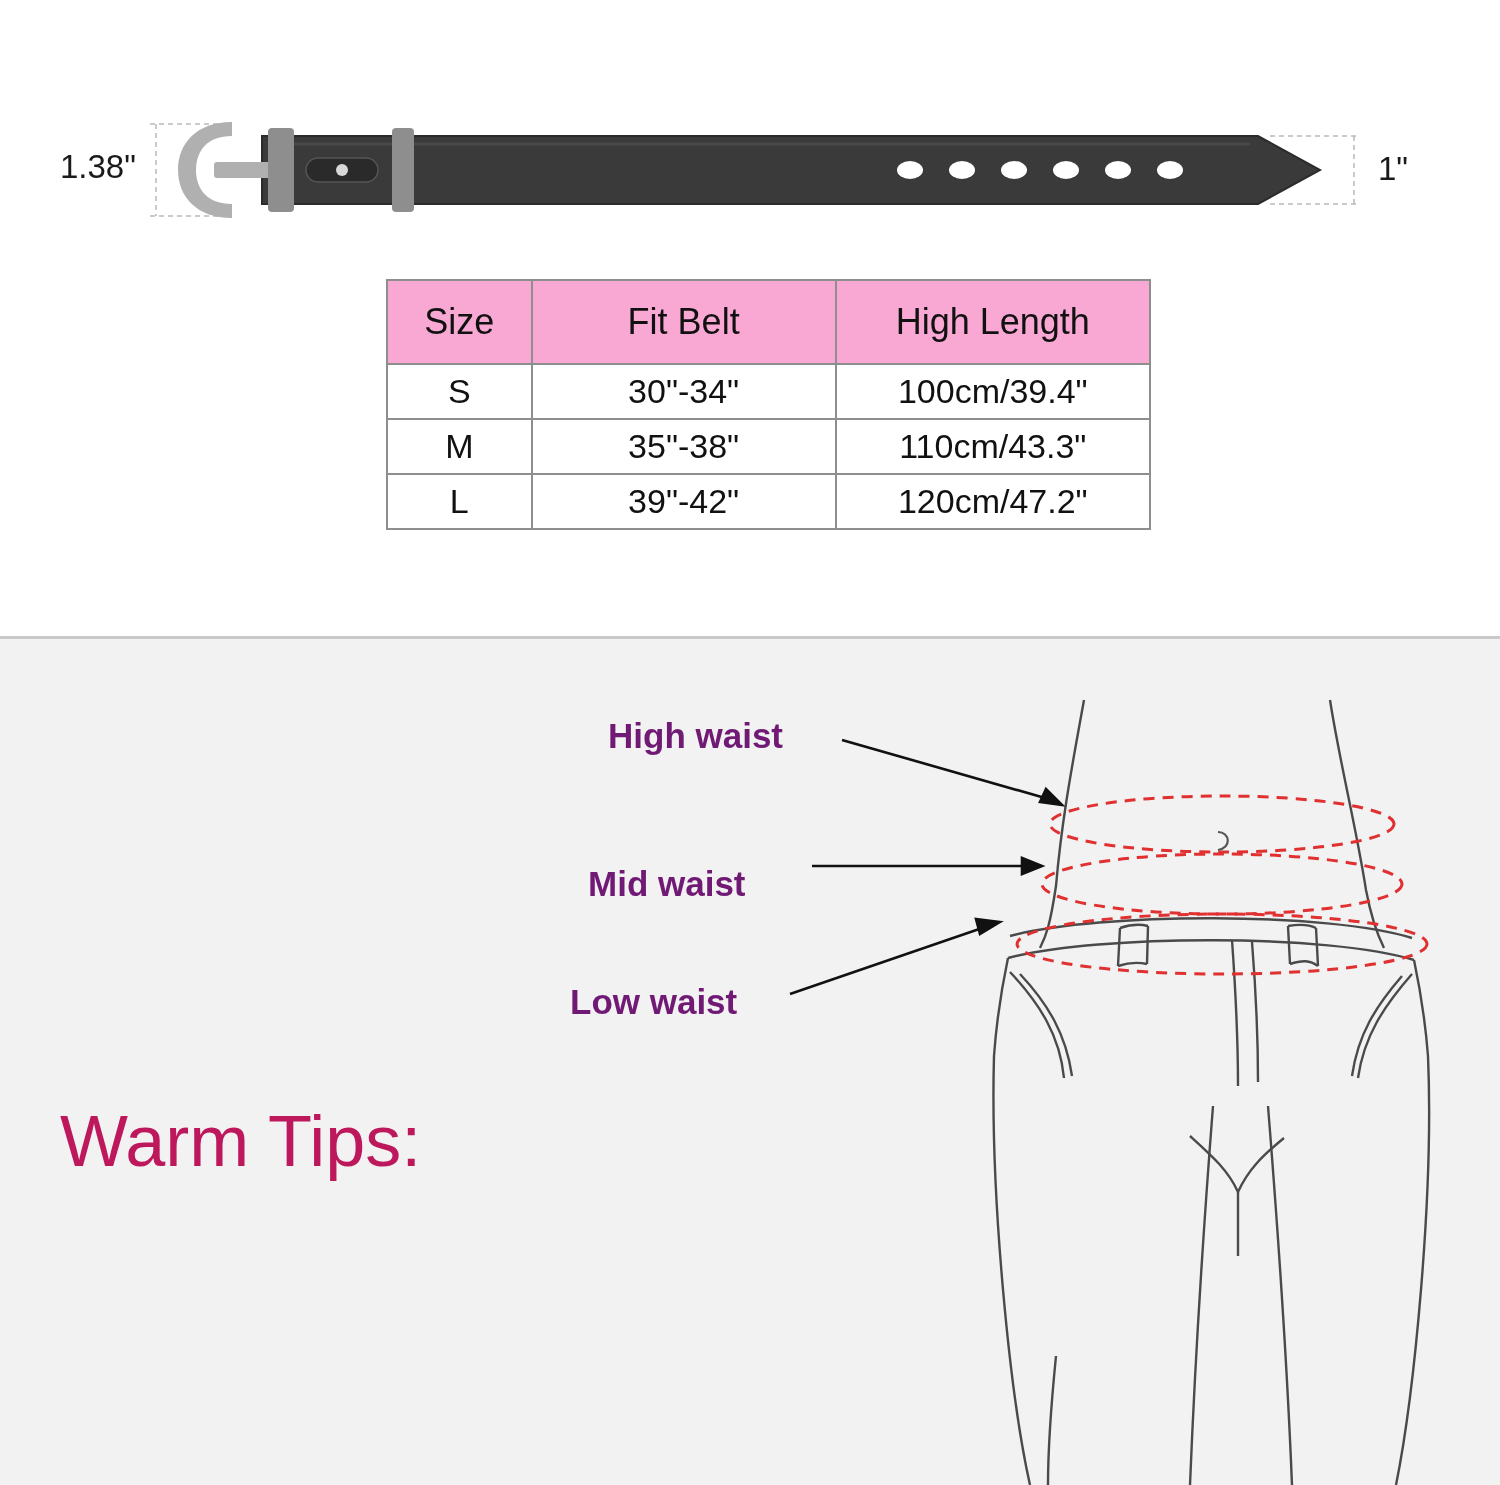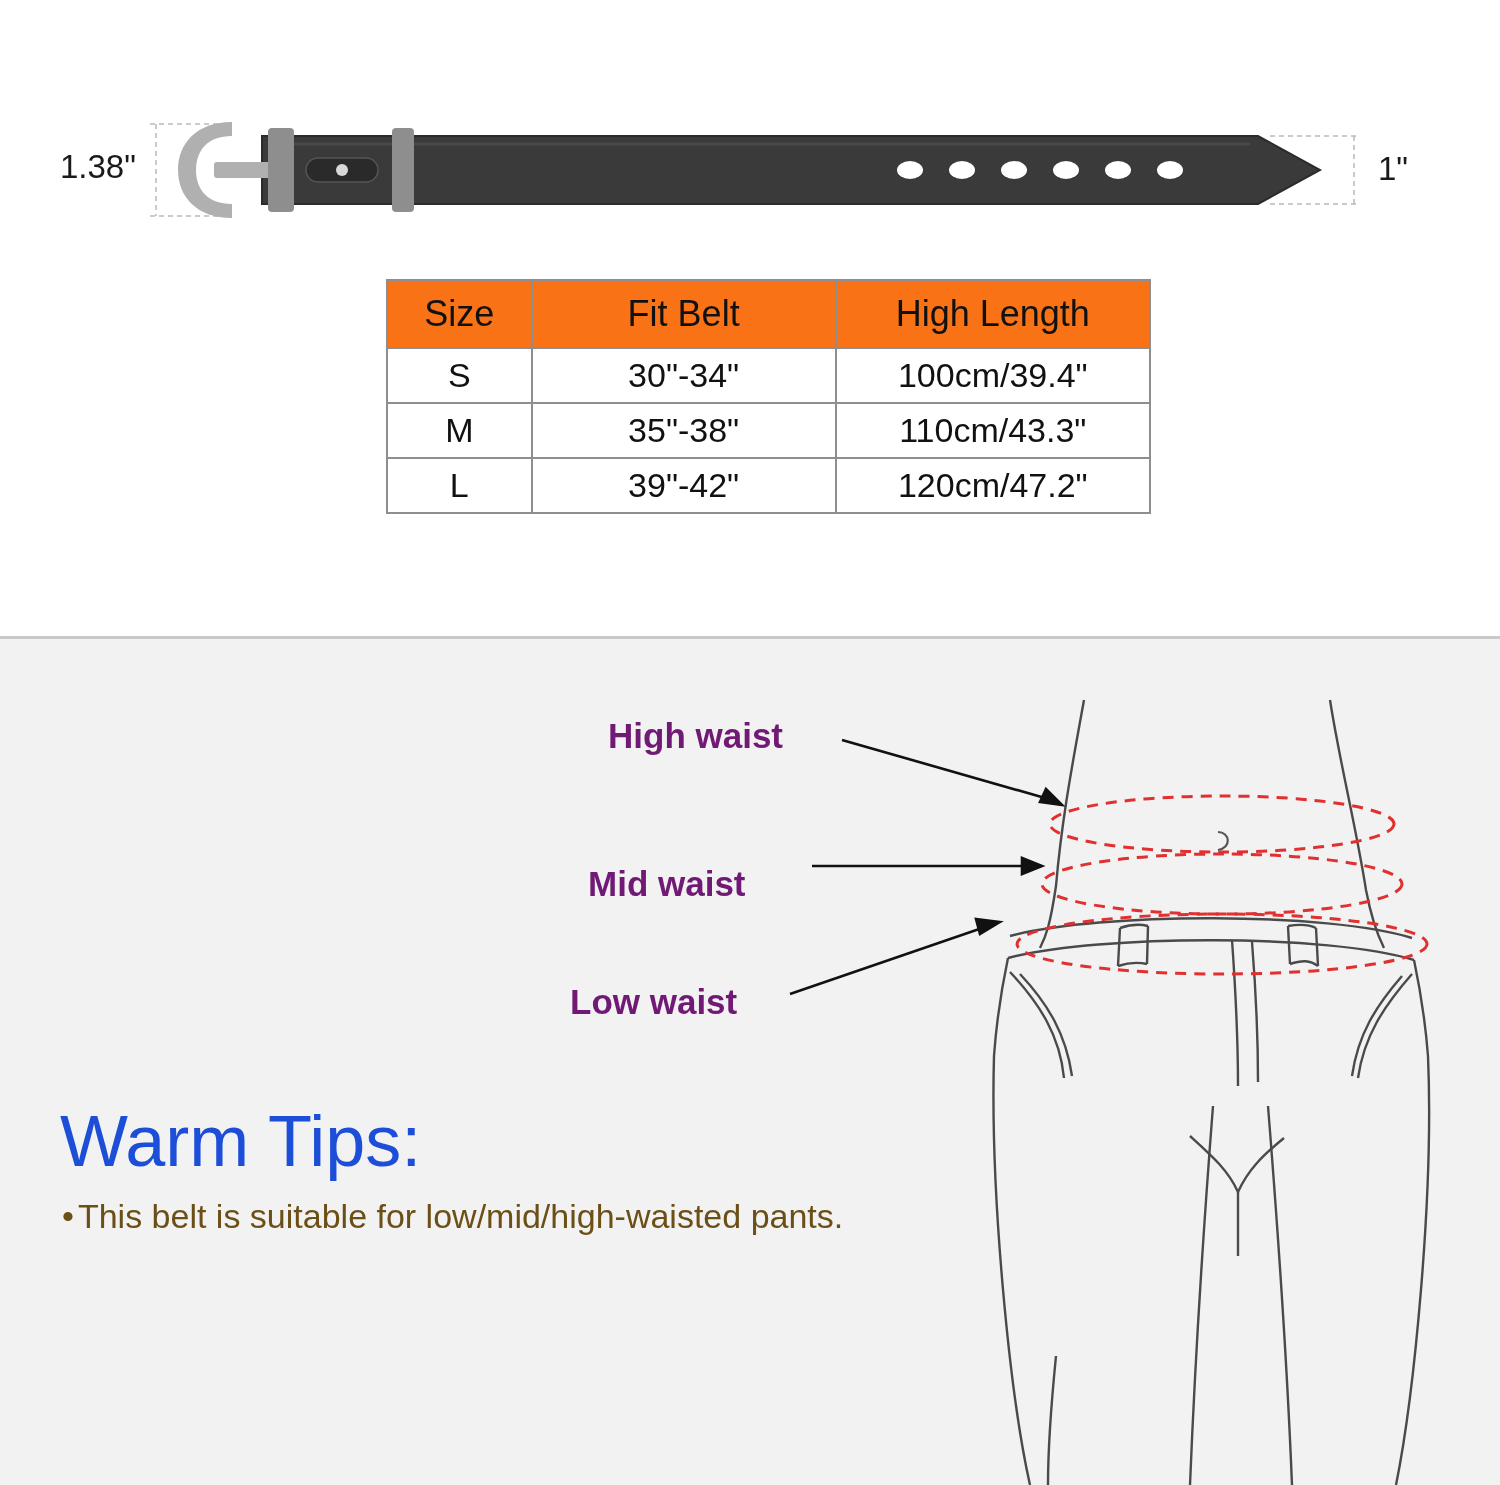--- a/index.html
+++ b/index.html
@@ -77,23 +77,23 @@
     font-size: 34px;
     color: #111;
   }
   .size-table th, .size-table td {
     border: 2px solid #8e8e8e;
     text-align: center;
     padding: 7px 4px;
     font-weight: normal;
   }
   .size-table thead th {
-    background: #f97316;
+    background: #f9a8d4;
     font-size: 36px;
-    padding: 12px 4px;
+    padding: 20px 4px;
   }
   .size-table col.c1 { width: 145px; }
   .size-table col.c2 { width: 305px; }
   .size-table col.c3 { width: 315px; }
 
   
   .bottom-section {
     position: absolute;
     left: 0;
     top: 636px;
@@ -113,21 +113,21 @@
   }
   .lbl-high { left: 608px; top: 716px; }
   .lbl-mid  { left: 588px; top: 848px; margin-top: 16px; }
   .lbl-low  { left: 570px; top: 982px; }
 
   .tips-title {
     position: absolute;
     left: 60px;
     top: 1100px;
     font-size: 72px;
-    color: #1d4ed8;
+    color: #be185d;
     font-family: "Liberation Sans", sans-serif;
   }
   .tips-list {
     position: absolute;
     left: 62px;
     top: 1195px;
     width: 960px;
     color: #6b4f17;
     font-size: 34px;
     line-height: 1.28;
@@ -282,14 +282,13 @@
     <polygon points="1000,286 980,298 976,283"></polygon>
   </g>
 </svg>
 
 <div class="waist-label lbl-high">High waist</div>
 <div class="waist-label lbl-mid">Mid waist</div>
 <div class="waist-label lbl-low">Low waist</div>
 
 <div class="tips-title">Warm Tips:</div>
 <div class="tips-list">
-  <div><span class="bullet">•</span><span>This belt is suitable for low/mid/high-waisted pants.</span></div>
 </div>
 
 </body></html>

